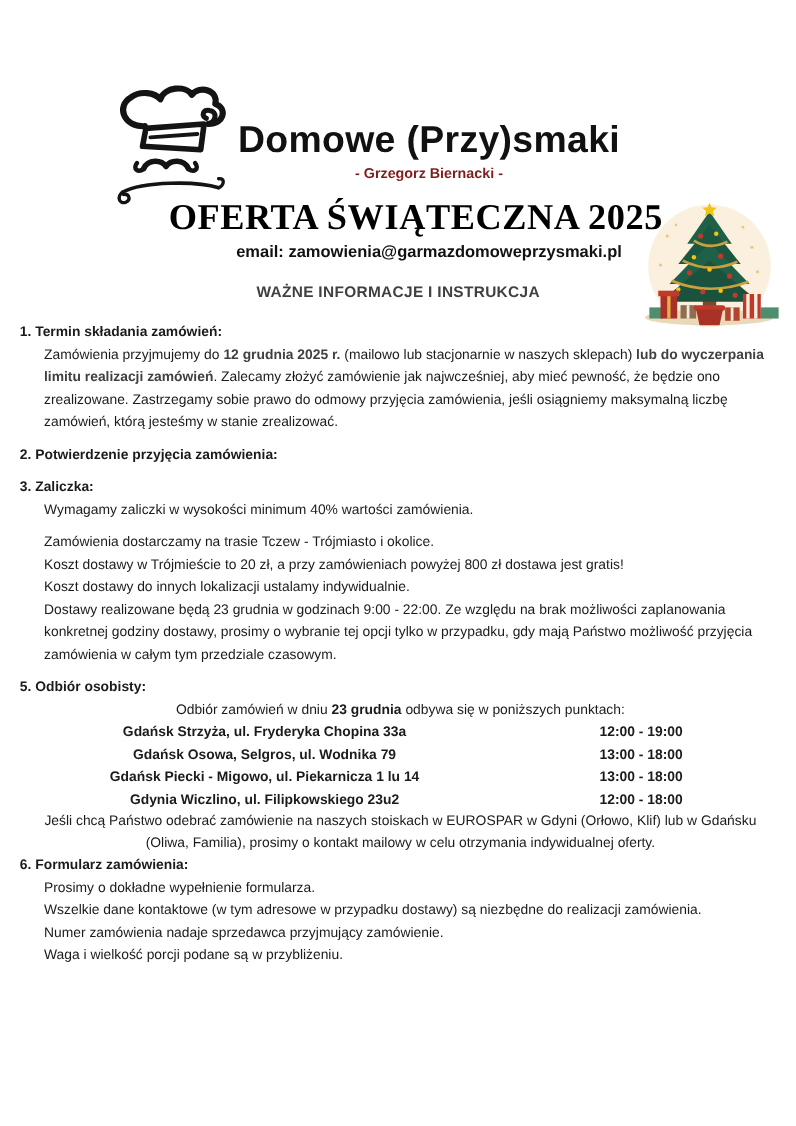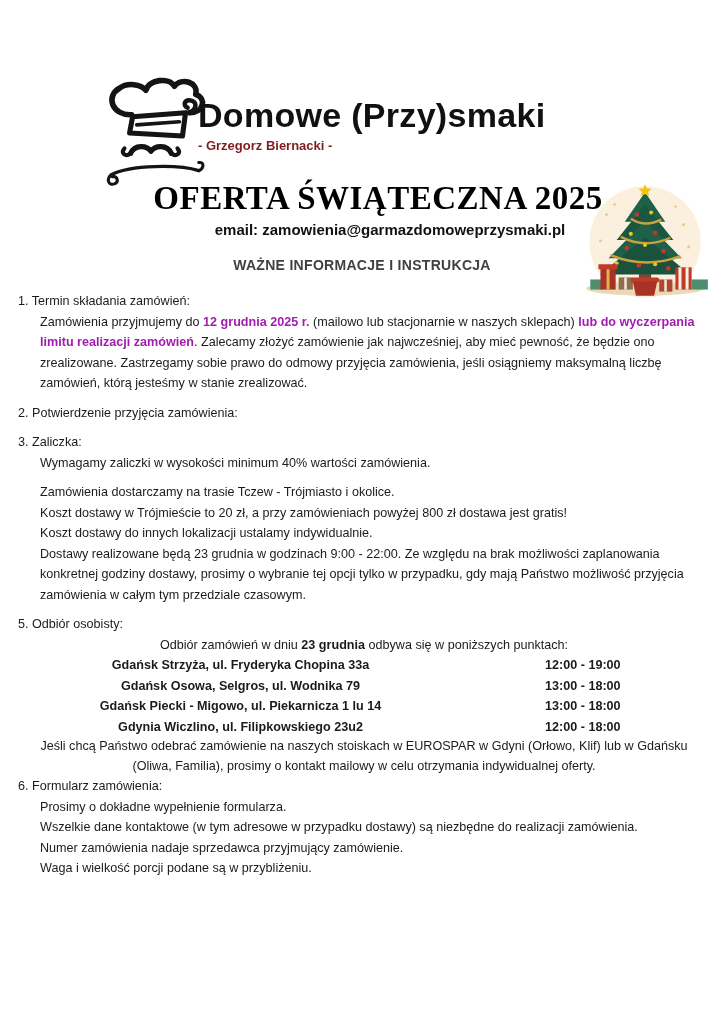--- a/index.html
+++ b/index.html
@@ -2,39 +2,39 @@
 <html><head>
 <meta charset="utf-8">
 <style>
   html,body { margin:0; padding:0; background:#ffffff; }
   .page {
     position:relative; width:724px; height:1024px; background:#ffffff;
     font-family:"Liberation Sans", sans-serif; color:#1b1b1b; overflow:hidden;
   }
   
   .logo { position:absolute; left:98px; top:74px; width:112px; height:116px; }
-  .brand { position:absolute; left:198px; top:96px; width:384px; }
+  .brand { position:absolute; left:198px; top:108px; width:384px; text-align:center; }
   .brand-name { font-size:34px; font-weight:bold; letter-spacing:0.3px; color:#111; }
   .brand-owner { font-size:13px; font-weight:bold; margin-top:3px; color:#7f1d1d; }
   .title { position:absolute; left:30px; top:180px; width:696px; text-align:center;
            font-family:"Liberation Serif", serif; font-weight:bold; font-size:33px;
            letter-spacing:0.5px; color:#000; white-space:nowrap; }
   .email { position:absolute; left:0; top:221px; width:724px; text-align:center;
            font-weight:bold; font-size:15px; color:#111;padding-left:28px; }
   .subtitle { position:absolute; left:0; top:257px; width:724px; text-align:center;
               font-weight:bold; font-size:14px; letter-spacing:0.3px; color:#404040; }
   .tree { position:absolute; left:566px; top:184px; width:154px; height:122px; }
   
   .content { position:absolute; left:18px; top:291px; width:692px;
              font-size:12.6px; line-height:20.5px; }
   .section { margin-bottom:9px; }
-  .sec-heading { font-weight:normal; }
+  .sec-heading { font-weight:bold; }
   .sec-body { padding-left:22px; }
   .sec-body p { margin:0; max-width:668px; }
-  .red { color:#a21caf; font-weight:bold; }
+  .red { color:#404040; font-weight:bold; }
   .b { font-weight:bold; }
   .center-line { text-align:center; margin:0; }
   .pickup-row { display:flex; font-weight:bold; }
   .pickup-loc { width:445px; text-align:center; }
   .pickup-time { margin-left:82px; white-space:nowrap; }
   .note { text-align:center; max-width:655px; margin:0 auto; line-height:19.5px; }
 </style>
 </head>
 <body>
 

